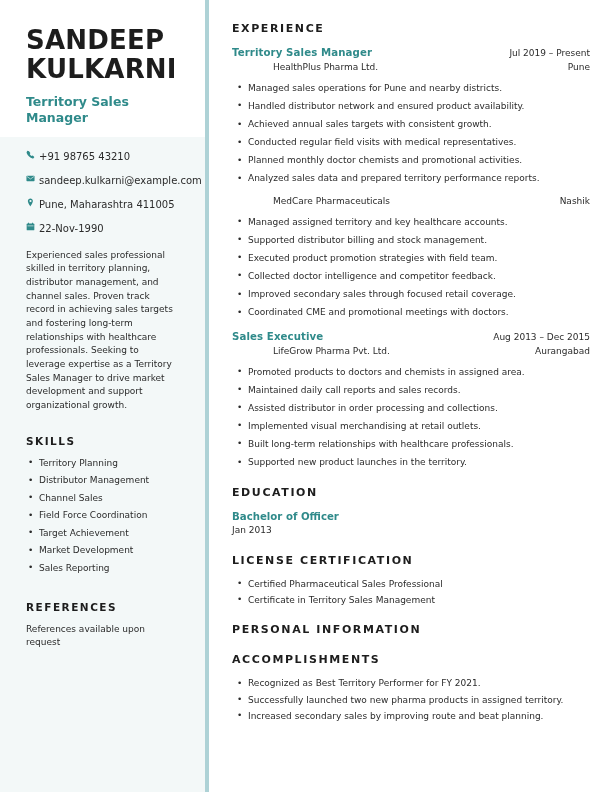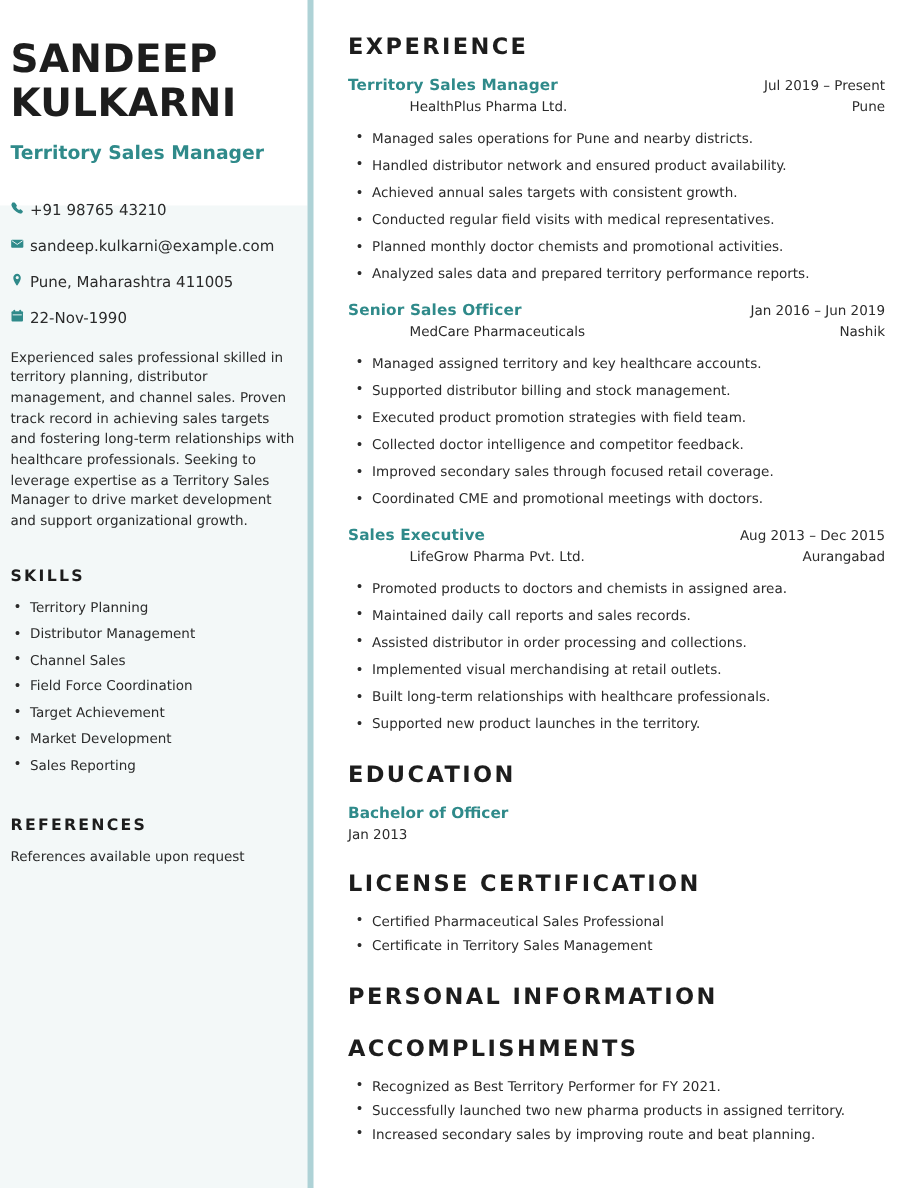--- a/index.html
+++ b/index.html
@@ -23,21 +23,21 @@
   }
 
   
   .sidebar {
     position: absolute;
     left: 0;
     top: 0;
     width: 205px;
     height: 792px;
     box-sizing: border-box;
-    padding: 0 7px;
+    padding: 0 26px;
   }
   .sidebar-tint {
     position: absolute;
     left: 0;
     top: 137px;
     width: 205px;
     height: 655px;
     background: #f3f8f8;
     z-index: 0;
   }
@@ -148,21 +148,21 @@
     position: absolute;
     left: 209px;
     top: 0;
     width: 403px;
     height: 792px;
     box-sizing: border-box;
     padding: 22px 22px 0 23px;
   }
 
   .sec-heading {
-    font-size: 15px;
+    font-size: 11px;
     font-weight: bold;
     letter-spacing: 1.6px;
     color: #1d1d1d;
     margin: 0 0 11px 0;
   }
   .section { margin-bottom: 17px; }
 
   .entry { margin-bottom: 11px; }
   .entry-row {
     display: flex;
@@ -338,24 +338,20 @@
           <li>Managed sales operations for Pune and nearby districts.</li>
           <li>Handled distributor network and ensured product availability.</li>
           <li>Achieved annual sales targets with consistent growth.</li>
           <li>Conducted regular field visits with medical representatives.</li>
           <li>Planned monthly doctor chemists and promotional activities.</li>
           <li>Analyzed sales data and prepared territory performance reports.</li>
         </ul>
       </div>
 
       <div class="entry">
-        <div class="entry-row">
-          <span class="entry-role">Senior Sales Officer</span>
-          <span class="entry-date">Jan 2016 – Jun 2019</span>
-        </div>
         <div class="entry-row entry-row-2">
           <span class="entry-org">MedCare Pharmaceuticals</span>
           <span class="entry-loc">Nashik</span>
         </div>
         <ul class="main-bullets">
           <li>Managed assigned territory and key healthcare accounts.</li>
           <li>Supported distributor billing and stock management.</li>
           <li>Executed product promotion strategies with field team.</li>
           <li>Collected doctor intelligence and competitor feedback.</li>
           <li>Improved secondary sales through focused retail coverage.</li>

